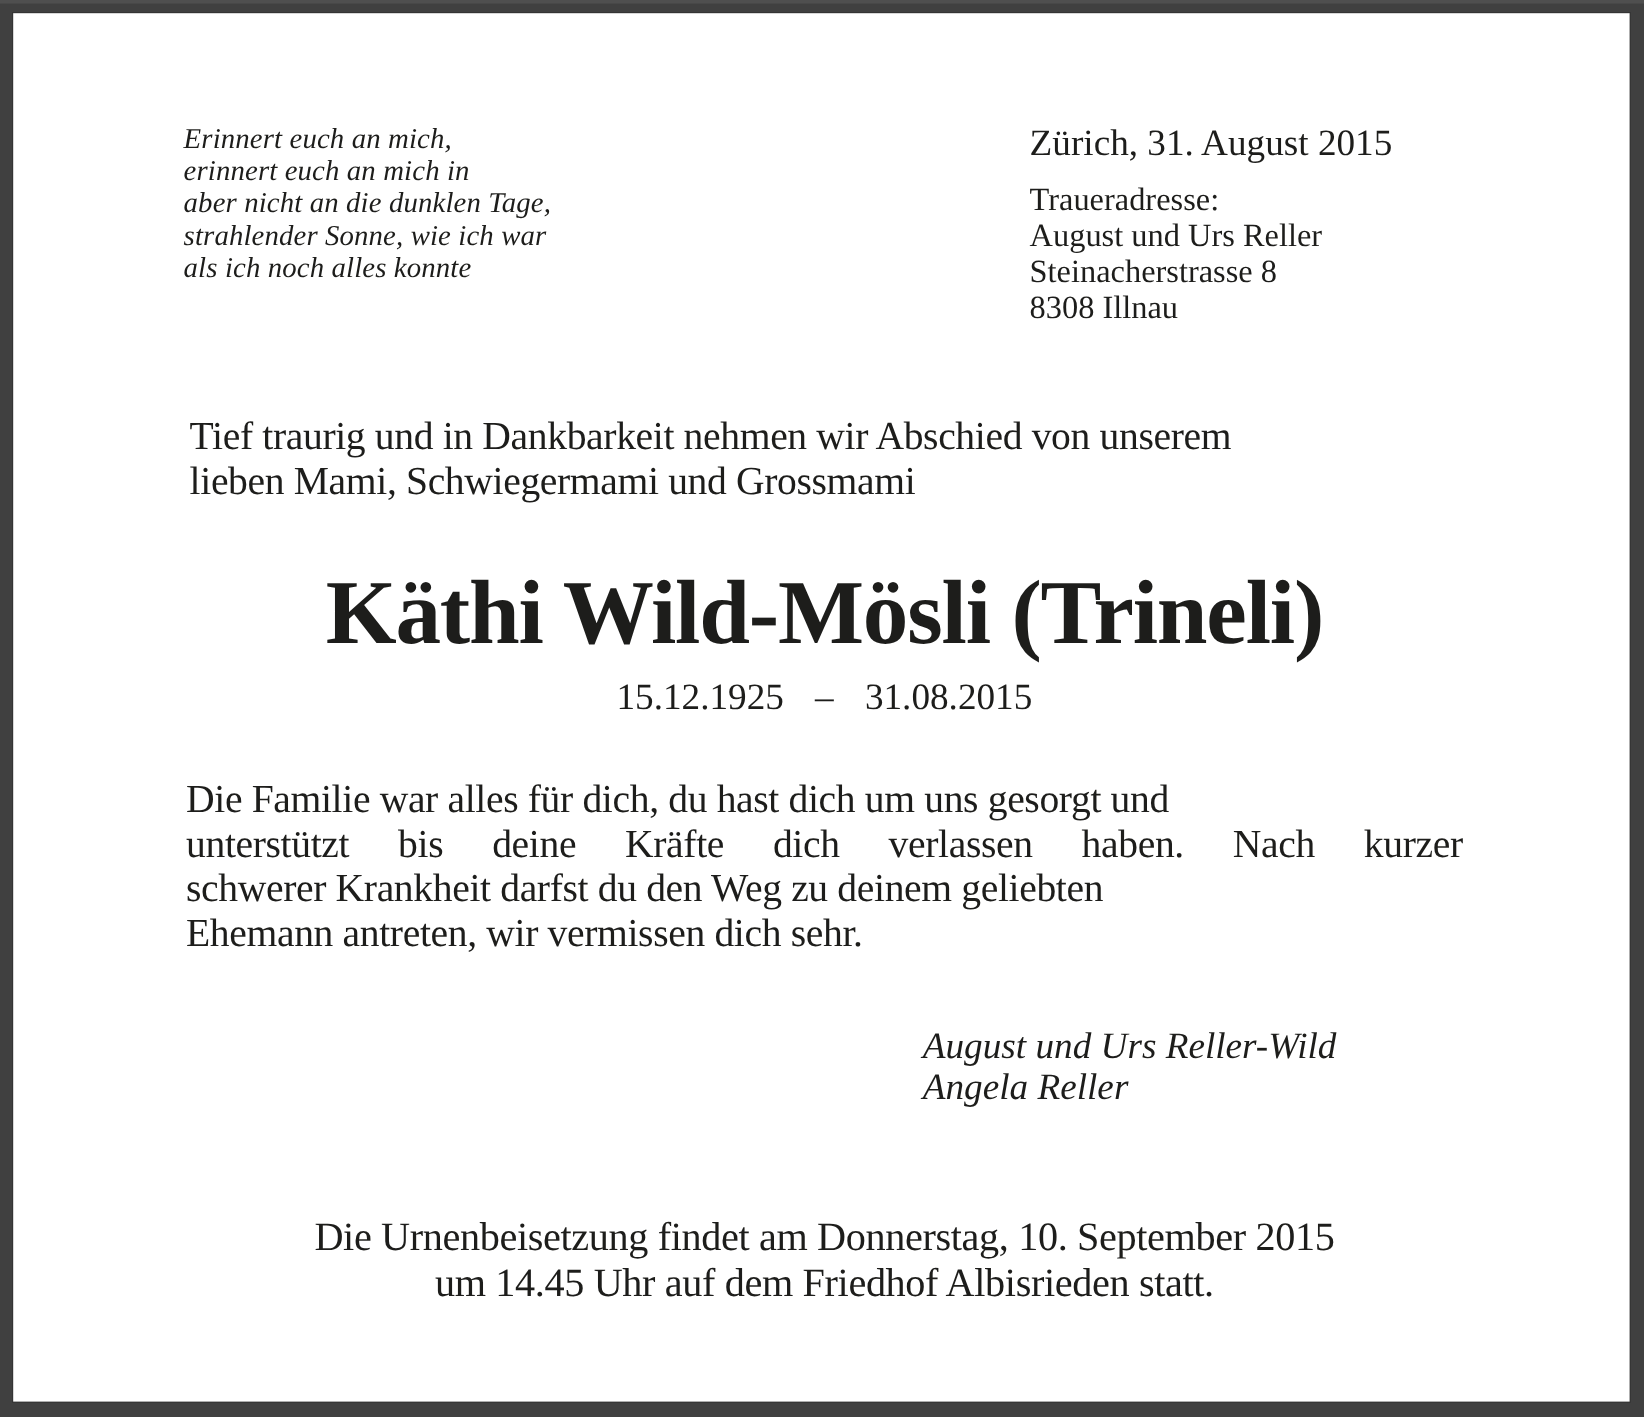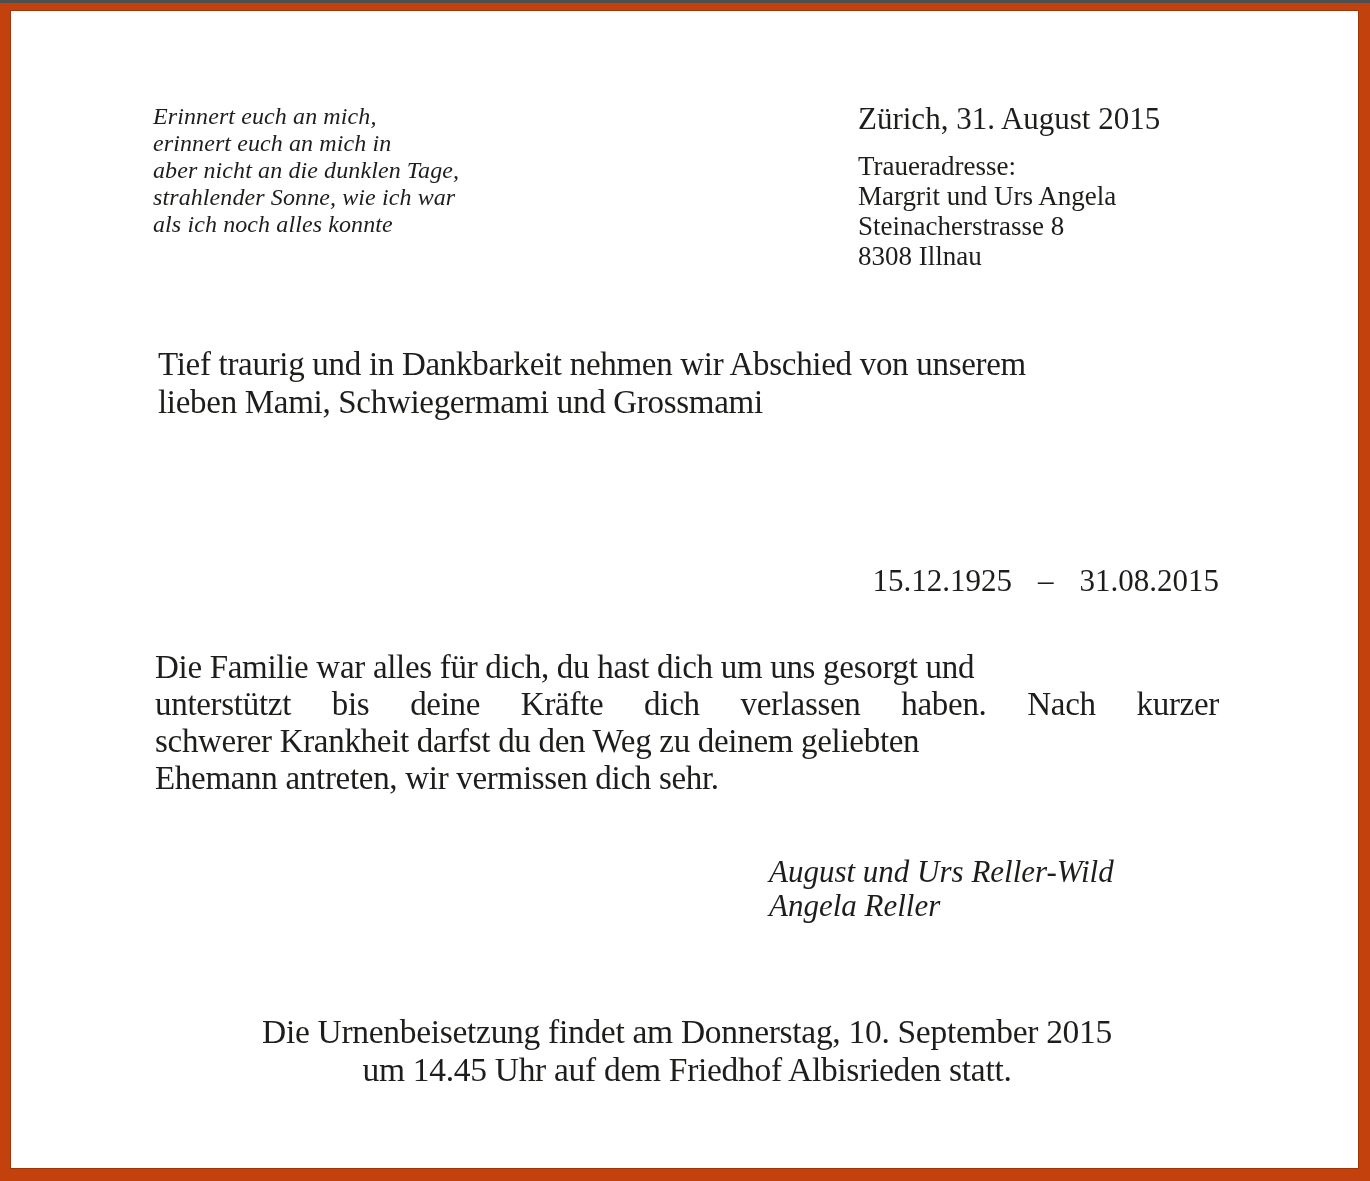--- a/index.html
+++ b/index.html
@@ -4,21 +4,21 @@
 <style>
   * { margin: 0; padding: 0; box-sizing: border-box; }
   html, body {
     width: 1370px; height: 1181px;
     overflow: hidden;
     font-family: "Liberation Serif", "DejaVu Serif", serif;
   }
   .screen {
     position: relative;
     width: 1370px; height: 1181px;
-    background: #c2410c;
+    background: #404040;
   }
   .screen::before {
     content: "";
     position: absolute;
     left: 0; top: 0; width: 100%; height: 3px;
     background: #4f4f4f;
   }
   .paper {
     position: absolute;
     left: 11px; top: 11px;
@@ -70,21 +70,21 @@
     line-height: 84px;
     font-weight: bold;
     letter-spacing: -1px;
     white-space: nowrap;
   }
   
   .dates {
     position: absolute;
     left: 144px; top: 552px;
     width: 1064px;
-    text-align: right;
+    text-align: center;
     font-size: 31px;
     line-height: 36px;
   }
   .dates .dash { margin: 0 26px; }
   
   .bodytext {
     position: absolute;
     left: 144px; top: 638px;
     width: 1064px;
     font-size: 33px;
@@ -127,31 +127,32 @@
       <div class="poem-line">erinnert euch an mich in</div>
       <div class="poem-line">aber nicht an die dunklen Tage,</div>
       <div class="poem-line">strahlender Sonne, wie ich war</div>
       <div class="poem-line">als ich noch alles konnte</div>
     </div>
 
     <div class="meta">
       <div class="dateline">Zürich, 31. August 2015</div>
       <div class="addr">
         <div>Traueradresse:</div>
-        <div>Margrit und Urs Angela</div>
+        <div>August und Urs Reller</div>
         <div>Steinacherstrasse 8</div>
         <div>8308 Illnau</div>
       </div>
     </div>
 
     <div class="intro">
       <div>Tief traurig und in Dankbarkeit nehmen wir Abschied von unserem</div>
       <div>lieben Mami, Schwiegermami und Grossmami</div>
     </div>
 
+    <h1 class="name">Käthi Wild-Mösli (Trineli)</h1>
 
     <div class="dates">
       <span>15.12.1925</span><span class="dash">–</span><span>31.08.2015</span>
     </div>
 
     <div class="bodytext">
       <div class="line">Die Familie war alles für dich, du hast dich um uns gesorgt und</div>
       <div class="line justified">unterstützt bis deine Kräfte dich verlassen haben. Nach kurzer</div>
       <div class="line">schwerer Krankheit darfst du den Weg zu deinem geliebten</div>
       <div class="line">Ehemann antreten, wir vermissen dich sehr.</div>

